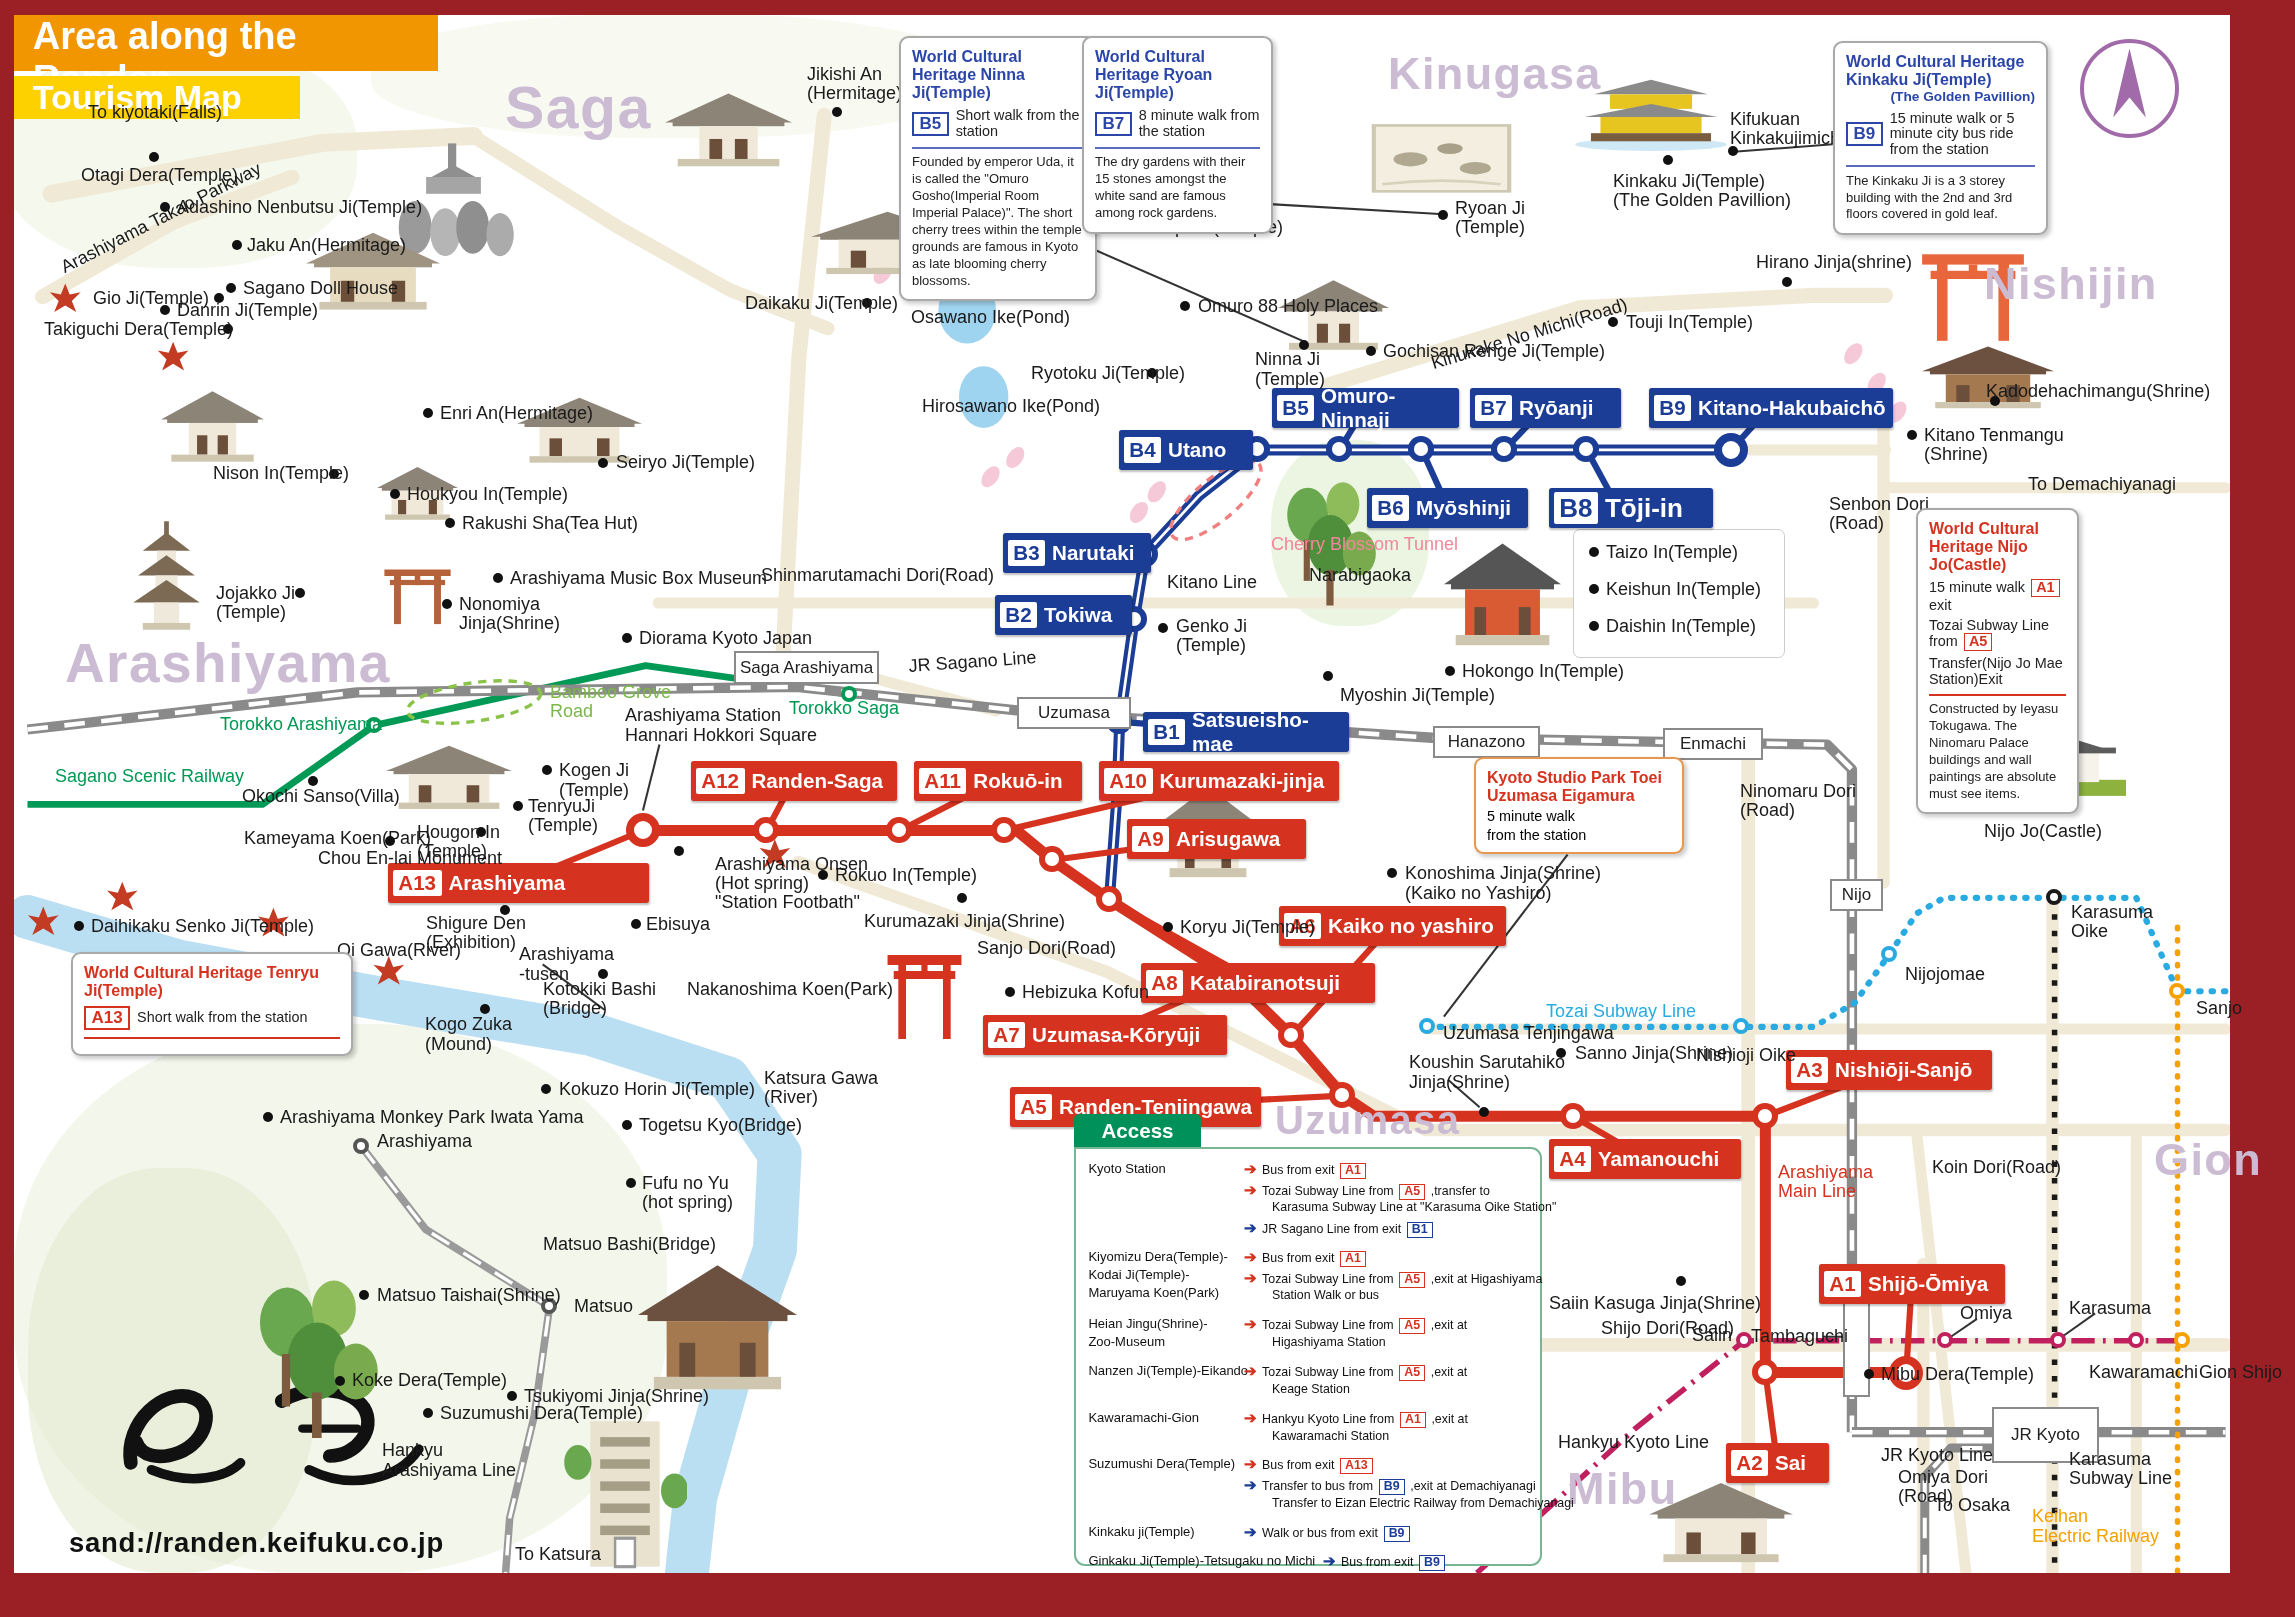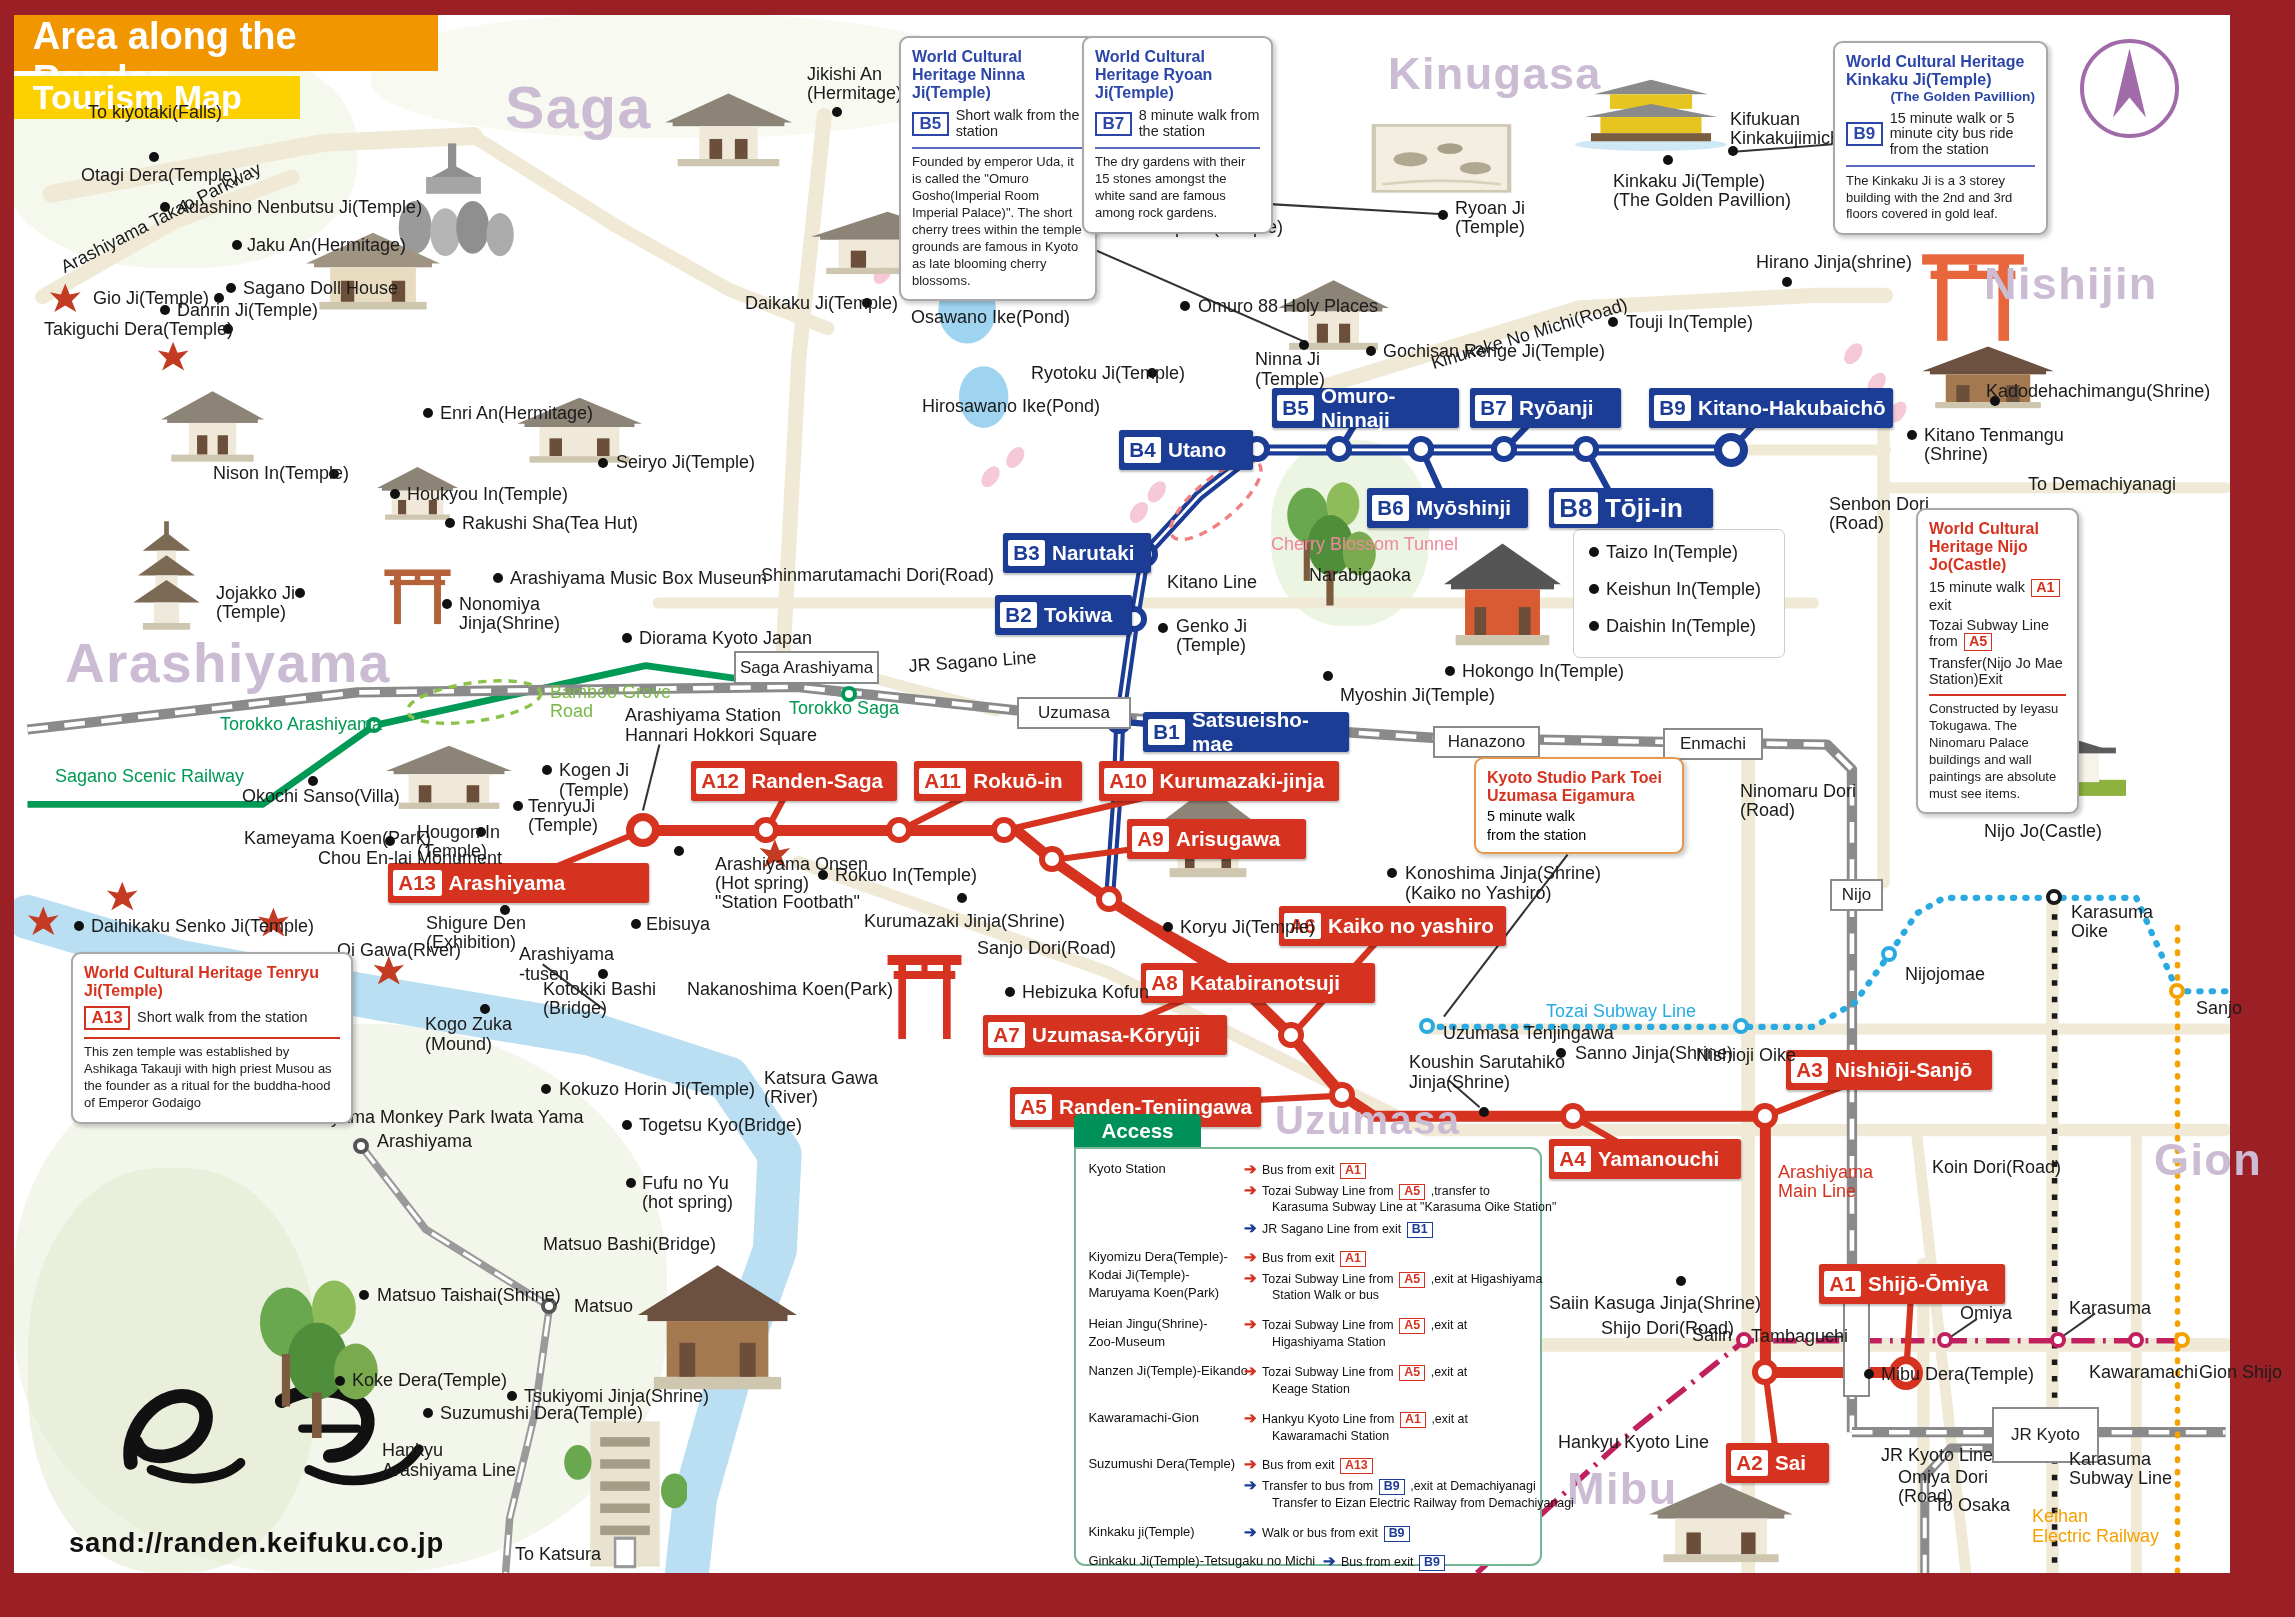--- a/index.html
+++ b/index.html
@@ -786,21 +786,20 @@
       <div class="dvd" style="background:#d5331f"></div>
       <div class="bdy">Constructed by Ieyasu Tokugawa. The Ninomaru Palace buildings and wall paintings are absolute must see items.</div>
     </div>
     <div class="infobox" style="position: absolute; left: 71px; top: 952px; width: 256px;">
       <div class="ttl" style="color:#d5331f">World Cultural Heritage Tenryu Ji(Temple)</div>
       <div class="sub">
         <span class="bdg" style="color:#d5331f;border-color:#d5331f">A13</span>
         <span>Short walk from the station</span>
       </div>
       <div class="dvd" style="background:#d5331f"></div>
-      <div class="bdy">This zen temple was established by Ashikaga Takauji with high priest Musou as the founder as a ritual for the buddha-hood of Emperor Godaigo</div>
     </div>
     <div class="infobox" style="position: absolute; left: 1474px; top: 757px; width: 184px; border-color: rgb(232, 151, 79);">
       <div class="ttl" style="color:#d5331f">Kyoto Studio Park Toei</div>
       <div class="ttl" style="color:#d5331f">Uzumasa Eigamura</div>
       <div style="font-size:14.4px;margin-top:2.7px;">5 minute walk</div>
       <div style="font-size:14.4px;margin-top:2.7px;">from the station</div>
     </div>
     <div id="access" style="position: absolute; left: 1074px; top: 1114px; width: 469px; height: 462px;">
       <div class="hd" style="position: absolute; left: 0px; top: 0px; width: 127px; height: 33px;">Access</div>
       <div class="bd" style="position: absolute; left: 0px; top: 33px; width: 464px; height: 415px;">

